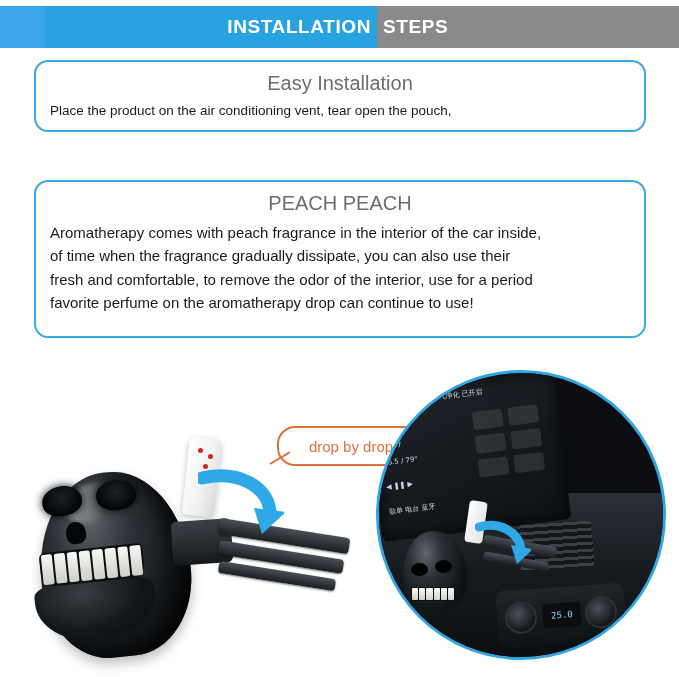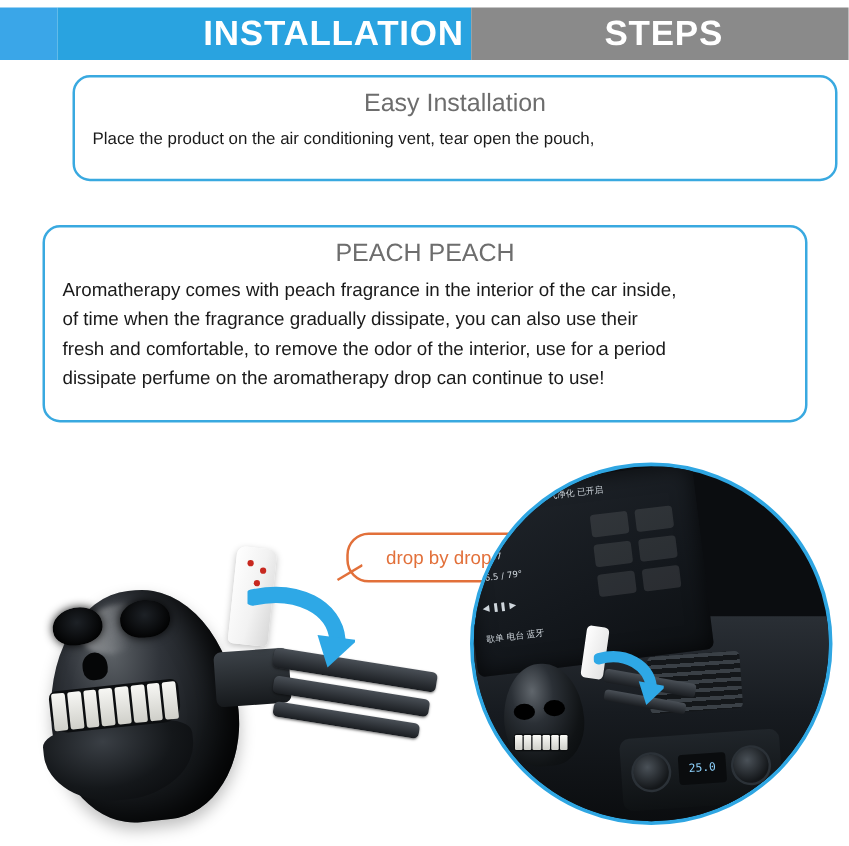--- a/index.html
+++ b/index.html
@@ -38,25 +38,24 @@
     padding-right: 6px;
     box-sizing: border-box;
   }
   .header-right {
     flex: 1 1 auto;
     background: #8a8a8a;
     display: flex;
     align-items: center;
     padding-left: 6px;
     box-sizing: border-box;
-    justify-content: center;
   }
   .header-text {
     color: #ffffff;
-    font-size: 28px;
+    font-size: 19px;
     font-weight: bold;
     letter-spacing: 0.6px;
     white-space: nowrap;
   }
 
   
   .card {
     position: absolute;
     box-sizing: border-box;
     border: 2px solid #39a9e0;
@@ -78,22 +77,21 @@
   }
   .card-body .ln {
     display: block;
     white-space: nowrap;
   }
 
   #card-easy {
     left: 34px;
     top: 60px;
     width: 612px;
-    height: 85px;
-    margin-left: 24px;
+    height: 72px;
   }
   #card-peach {
     left: 34px;
     top: 180px;
     width: 612px;
     height: 158px;
   }
   #card-peach .card-body .ln { font-size: 15px; }
 
   
@@ -434,21 +432,21 @@
     <span class="ln">Place the product on the air conditioning vent, tear open the pouch,</span>
   </div>
 </div>
 
 <div class="card" id="card-peach">
   <div class="card-title">PEACH PEACH</div>
   <div class="card-body">
     <span class="ln">Aromatherapy comes with peach fragrance in the interior of the car inside,</span>
     <span class="ln">of time when the fragrance gradually dissipate, you can also use their</span>
     <span class="ln">fresh and comfortable, to remove the odor of the interior, use for a period</span>
-    <span class="ln">dissipate perfume on the aromatherapy drop can continue to use!</span>
+    <span class="ln">favorite perfume on the aromatherapy drop can continue to use!</span>
   </div>
 </div>
 
 <div class="photo-area">
 
   <div class="skull-wrap">
     <div class="skull-head"></div>
     <div class="skull-highlight"></div>
     <div class="skull-eye l"></div>
     <div class="skull-eye r"></div>

